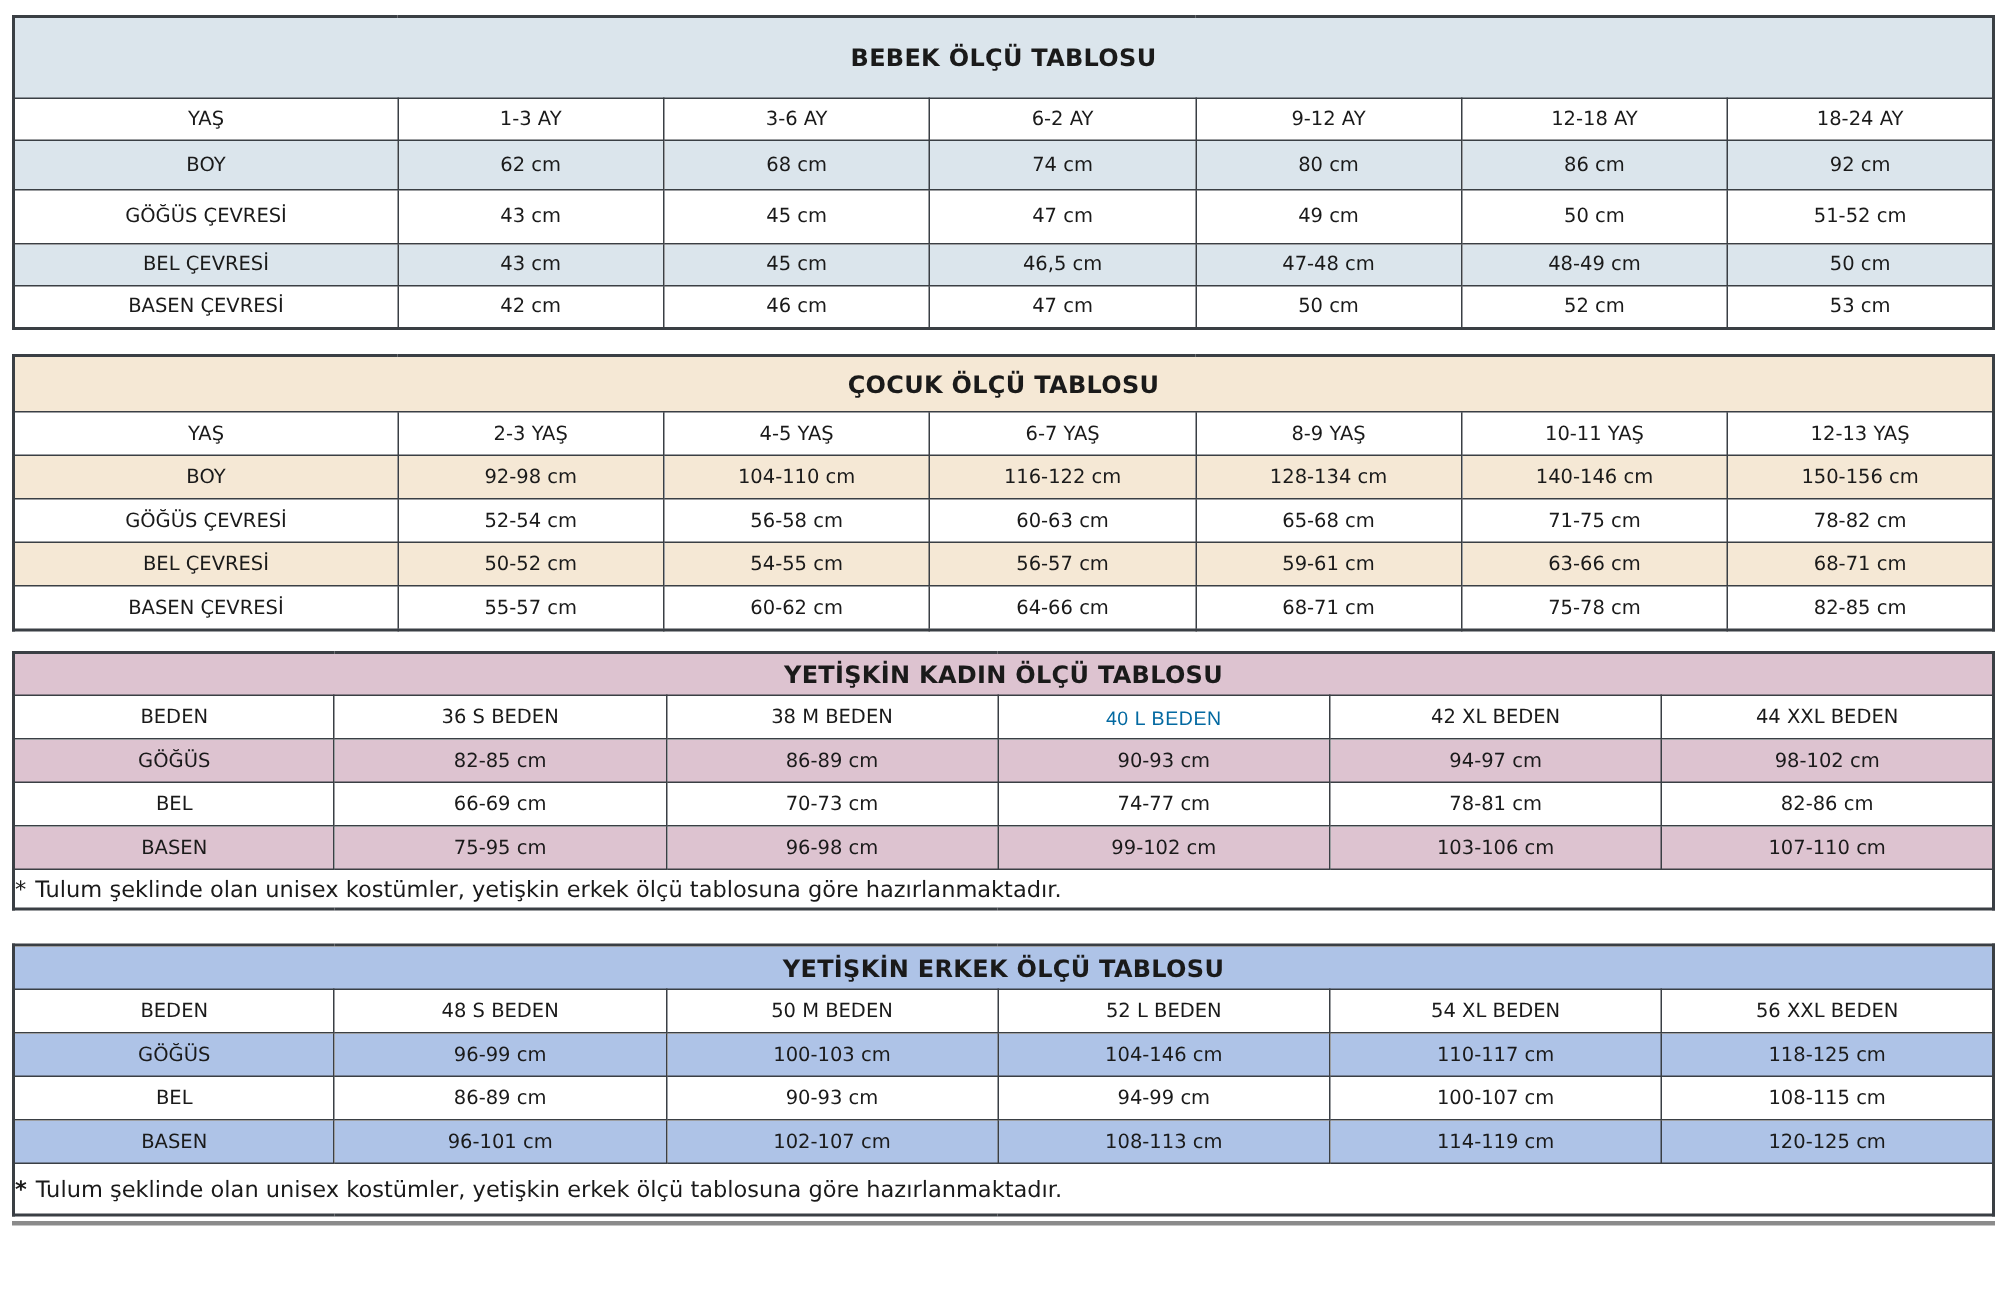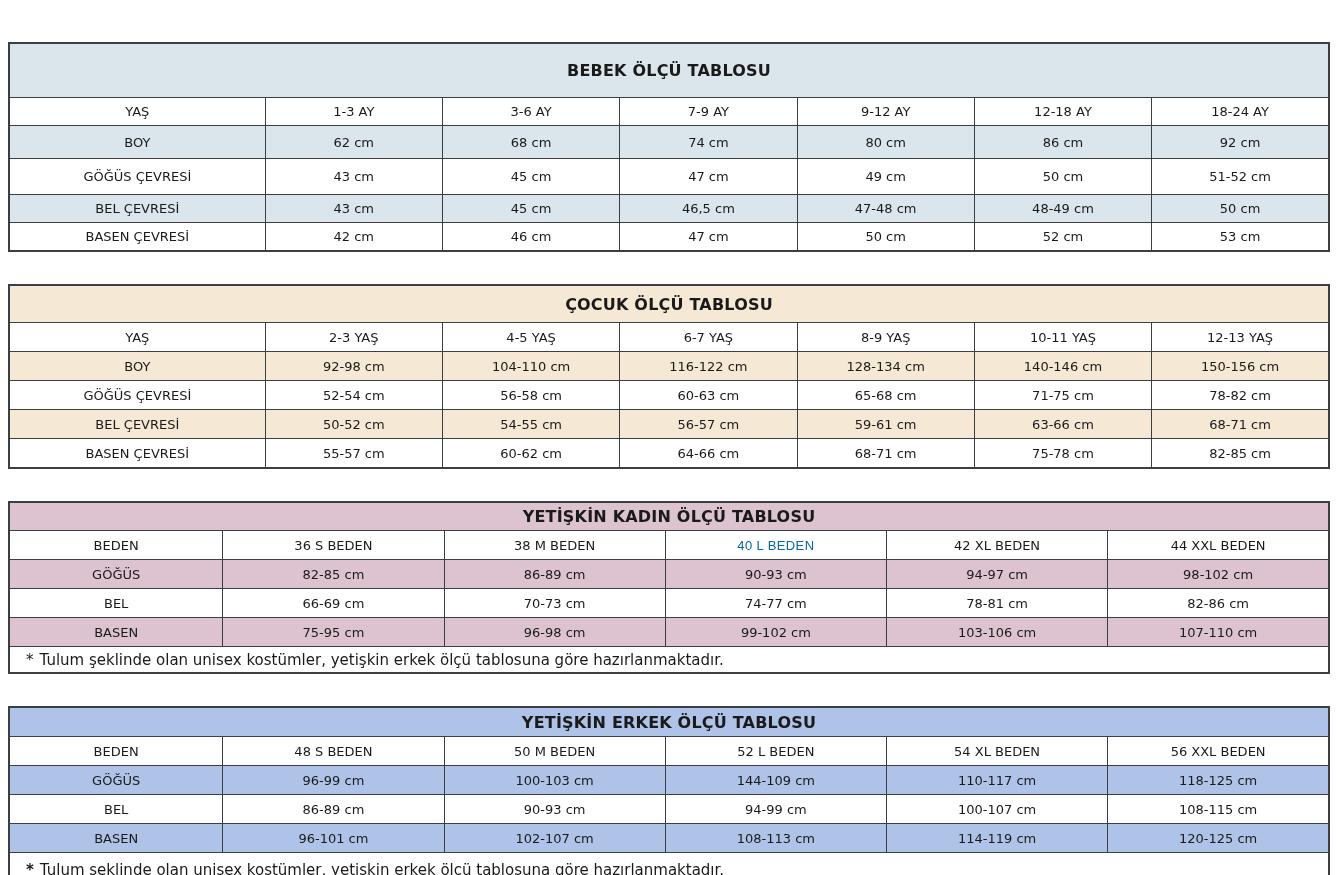--- a/index.html
+++ b/index.html
@@ -11,21 +11,20 @@
   .wrap{padding:10px 7px 0 8px;}
   section.size-table{margin:0;}
   section.size-table.gap16{margin-bottom:16px;}
   section.size-table.gap13{margin-bottom:13px;border-radius:25px;}
   section.size-table.gap22{margin-bottom:22px;}
   table{
     width:100%;
     border-collapse:collapse;
     table-layout:fixed;
     border:2px solid #3a3f44;
-    margin-top:32px;
   }
   th,td{
     border:1px solid #3a3f44;
     text-align:center;
     vertical-align:middle;
     font-size:13px;
     padding:0 4px;
     overflow:hidden;
     white-space:nowrap;
   }
@@ -42,21 +41,21 @@
   .t2 .title-row th{height:27px;text-align:center;}
   .t3 .title-row th{height:28px;}
   .t0 tbody td{height:27px;}
   .t0 tbody tr:nth-child(2) td{height:32px;}
   .t0 tbody tr:nth-child(3) td{height:35px;}
   .t1 tbody td,.t2 tbody td,.t3 tbody td{height:28px;}
   .footnote-row td{
     background:#ffffff !important;
     text-align:left;
     font-size:15px;
-    padding-left:16px;
+    padding-left:0;
     white-space:normal;
   }
   .t2 .footnote-row td{height:25px;}
   .t3 .footnote-row td{height:33px;}
   .footnote-marker{margin-right:6px;}
   .footnote-marker.bold{font-weight:bold;}
   .muted{
     color:#0369a1;
     font-family:"Liberation Sans",sans-serif;
     letter-spacing:.4px;
@@ -86,21 +85,21 @@
       <thead>
         <tr class="title-row">
           <th class="title" colspan="7">BEBEK ÖLÇÜ TABLOSU</th>
         </tr>
       </thead>
       <tbody>
           <tr>
             <td>YAŞ</td>
             <td>1-3 AY</td>
             <td>3-6 AY</td>
-            <td>7-9 AY</td>
+            <td>6-2 AY</td>
             <td>9-12 AY</td>
             <td>12-18 AY</td>
             <td>18-24 AY</td>
           </tr>
           <tr>
             <td>BOY</td>
             <td>62 cm</td>
             <td>68 cm</td>
             <td>74 cm</td>
             <td>80 cm</td>
@@ -280,21 +279,21 @@
             <td>48 S BEDEN</td>
             <td>50 M BEDEN</td>
             <td>52 L BEDEN</td>
             <td>54 XL BEDEN</td>
             <td>56 XXL BEDEN</td>
           </tr>
           <tr>
             <td>GÖĞÜS</td>
             <td>96-99 cm</td>
             <td>100-103 cm</td>
-            <td>144-109 cm</td>
+            <td>104-146 cm</td>
             <td>110-117 cm</td>
             <td>118-125 cm</td>
           </tr>
           <tr>
             <td>BEL</td>
             <td>86-89 cm</td>
             <td>90-93 cm</td>
             <td>94-99 cm</td>
             <td>100-107 cm</td>
             <td>108-115 cm</td>

